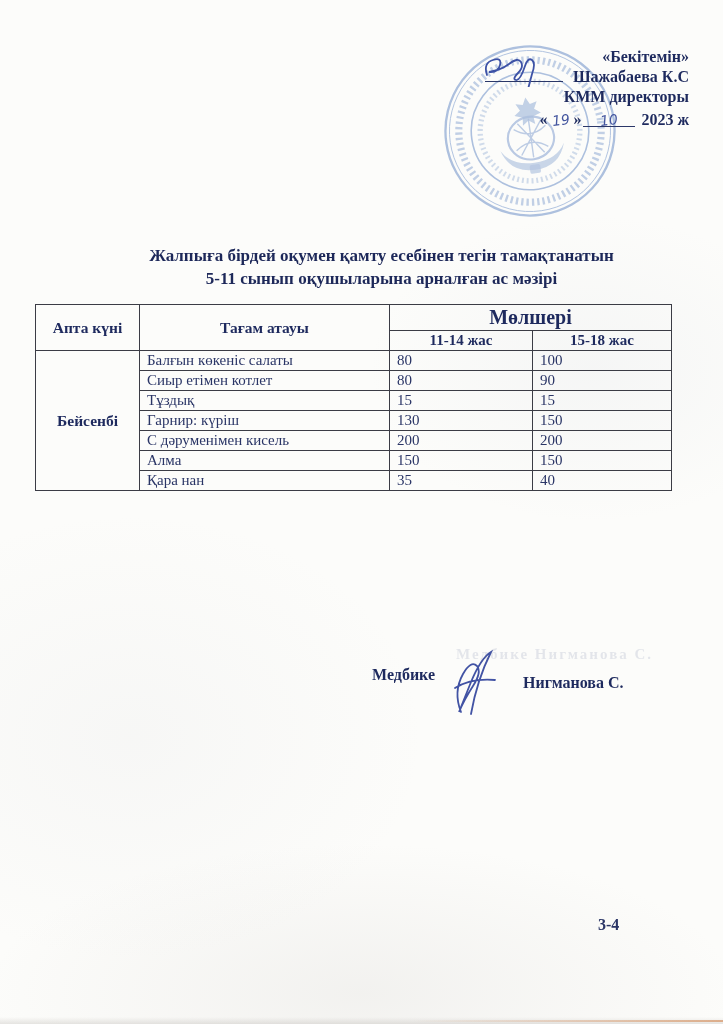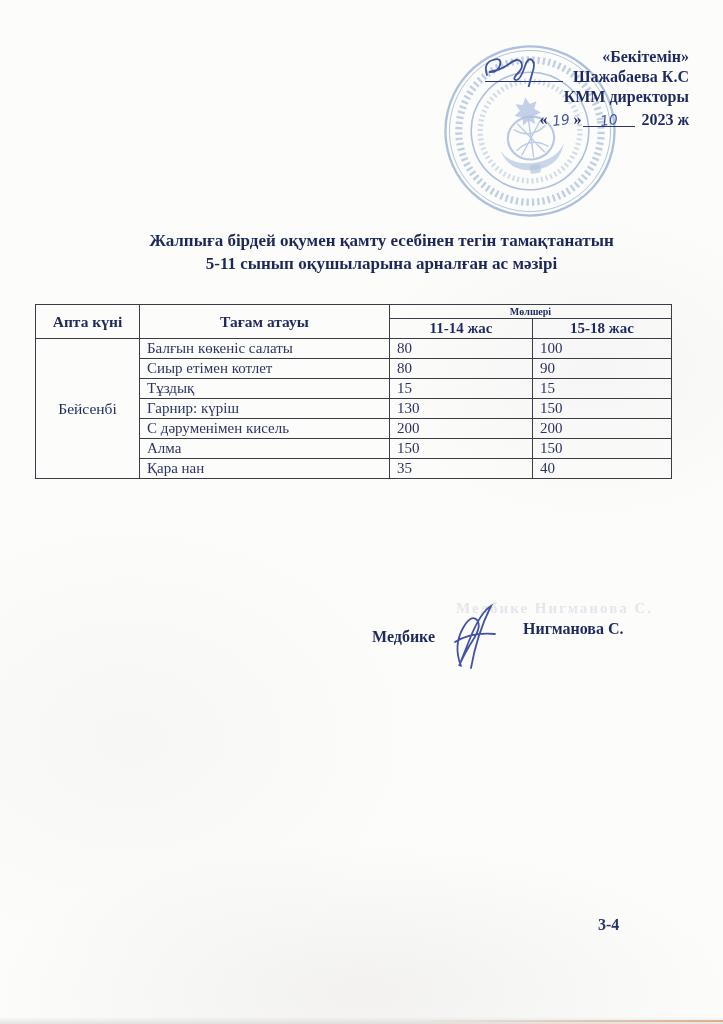--- a/index.html
+++ b/index.html
@@ -42,55 +42,55 @@
     display:inline-block; min-width:52px; border-bottom:1.6px solid #2b3768;
     text-align:center; height:17px; margin:0 6px 0 2px;
   }
 
   
   .stamp{ position:absolute; left:441px; top:42px; width:178px; height:178px; z-index:1;
           opacity:.62; mix-blend-mode:multiply; transform:rotate(-8deg); }
 
   
   .doc-title{
-    position:absolute; top:229px; left:40px; width:683px; text-align:center;
+    position:absolute; top:244px; left:40px; width:683px; text-align:center;
     font-weight:bold; font-size:17px; line-height:23px; color:#1d2859; z-index:2;
   }
 
   
   table.menu{
     position:absolute; left:35px; top:304px; width:636px;
     border-collapse:collapse; table-layout:fixed;
     font-size:15px; color:#2a3566;padding-left:31px;
   }
   table.menu col.c1{ width:104px; } table.menu col.c2{ width:250px; }
   table.menu col.c3{ width:143px; } table.menu col.c4{ width:139px; }
   table.menu th, table.menu td{
     border:1.4px solid #3b3c45; padding:1px 7px; vertical-align:middle;
     overflow:hidden; white-space:nowrap;
   }
   th.day-h, th.dish-h{ text-align:center; font-size:15.5px; color:#1e2a5e; height:26px; }
-  th.amount-h{ text-align:center; font-size:10px; color:#1e2a5e; }
+  th.amount-h{ text-align:center; font-size:20px; color:#1e2a5e; }
   th.age-h{ text-align:center; font-size:15px; color:#1e2a5e; height:20px;font-family:Liberation Serif, serif; }
-  td.day-cell{ vertical-align:top; text-align:center; font-weight:normal; font-size:15.5px;
+  td.day-cell{ vertical-align:top; text-align:center; font-weight:bold; font-size:15.5px;
                color:#1e2a5e; padding-top:3px; }
   td.dish-cell{ text-align:left; height:20px; }
   td.num-cell{ text-align:left; }
 
   
-  .nurse-line{ position:absolute; left:372px; top:620px; height:44px; z-index:2; }
+  .nurse-line{ position:absolute; left:372px; top:666px; height:44px; z-index:2; }
   .nurse-ghost{
     position:absolute; left:84px; top:-20px; width:260px;
     font-weight:bold; font-size:15px; color:#51608f; opacity:.14;
     filter:blur(.6px); white-space:nowrap; letter-spacing:2px;
   }
   .nurse-role, .nurse-name{ font-weight:bold; font-size:16px; color:#1e2a5e; display:inline-block; }
-  .nurse-role{ vertical-align:top; margin-top:8px; }
+  .nurse-role{ vertical-align:top; }
   .nurse-sig{ display:inline-block; vertical-align:top; margin:-18px 14px -20px 8px; }
-  .nurse-name{ vertical-align:top; }
+  .nurse-name{ vertical-align:top; margin-top:8px; }
 
   
   .page-num{ position:absolute; left:582px; top:916px; font-weight:bold;
              font-size:16px; color:#2a3566;margin-left:16px; }
 </style>
 </head>
 <body>
 
 <div class="page">
 

